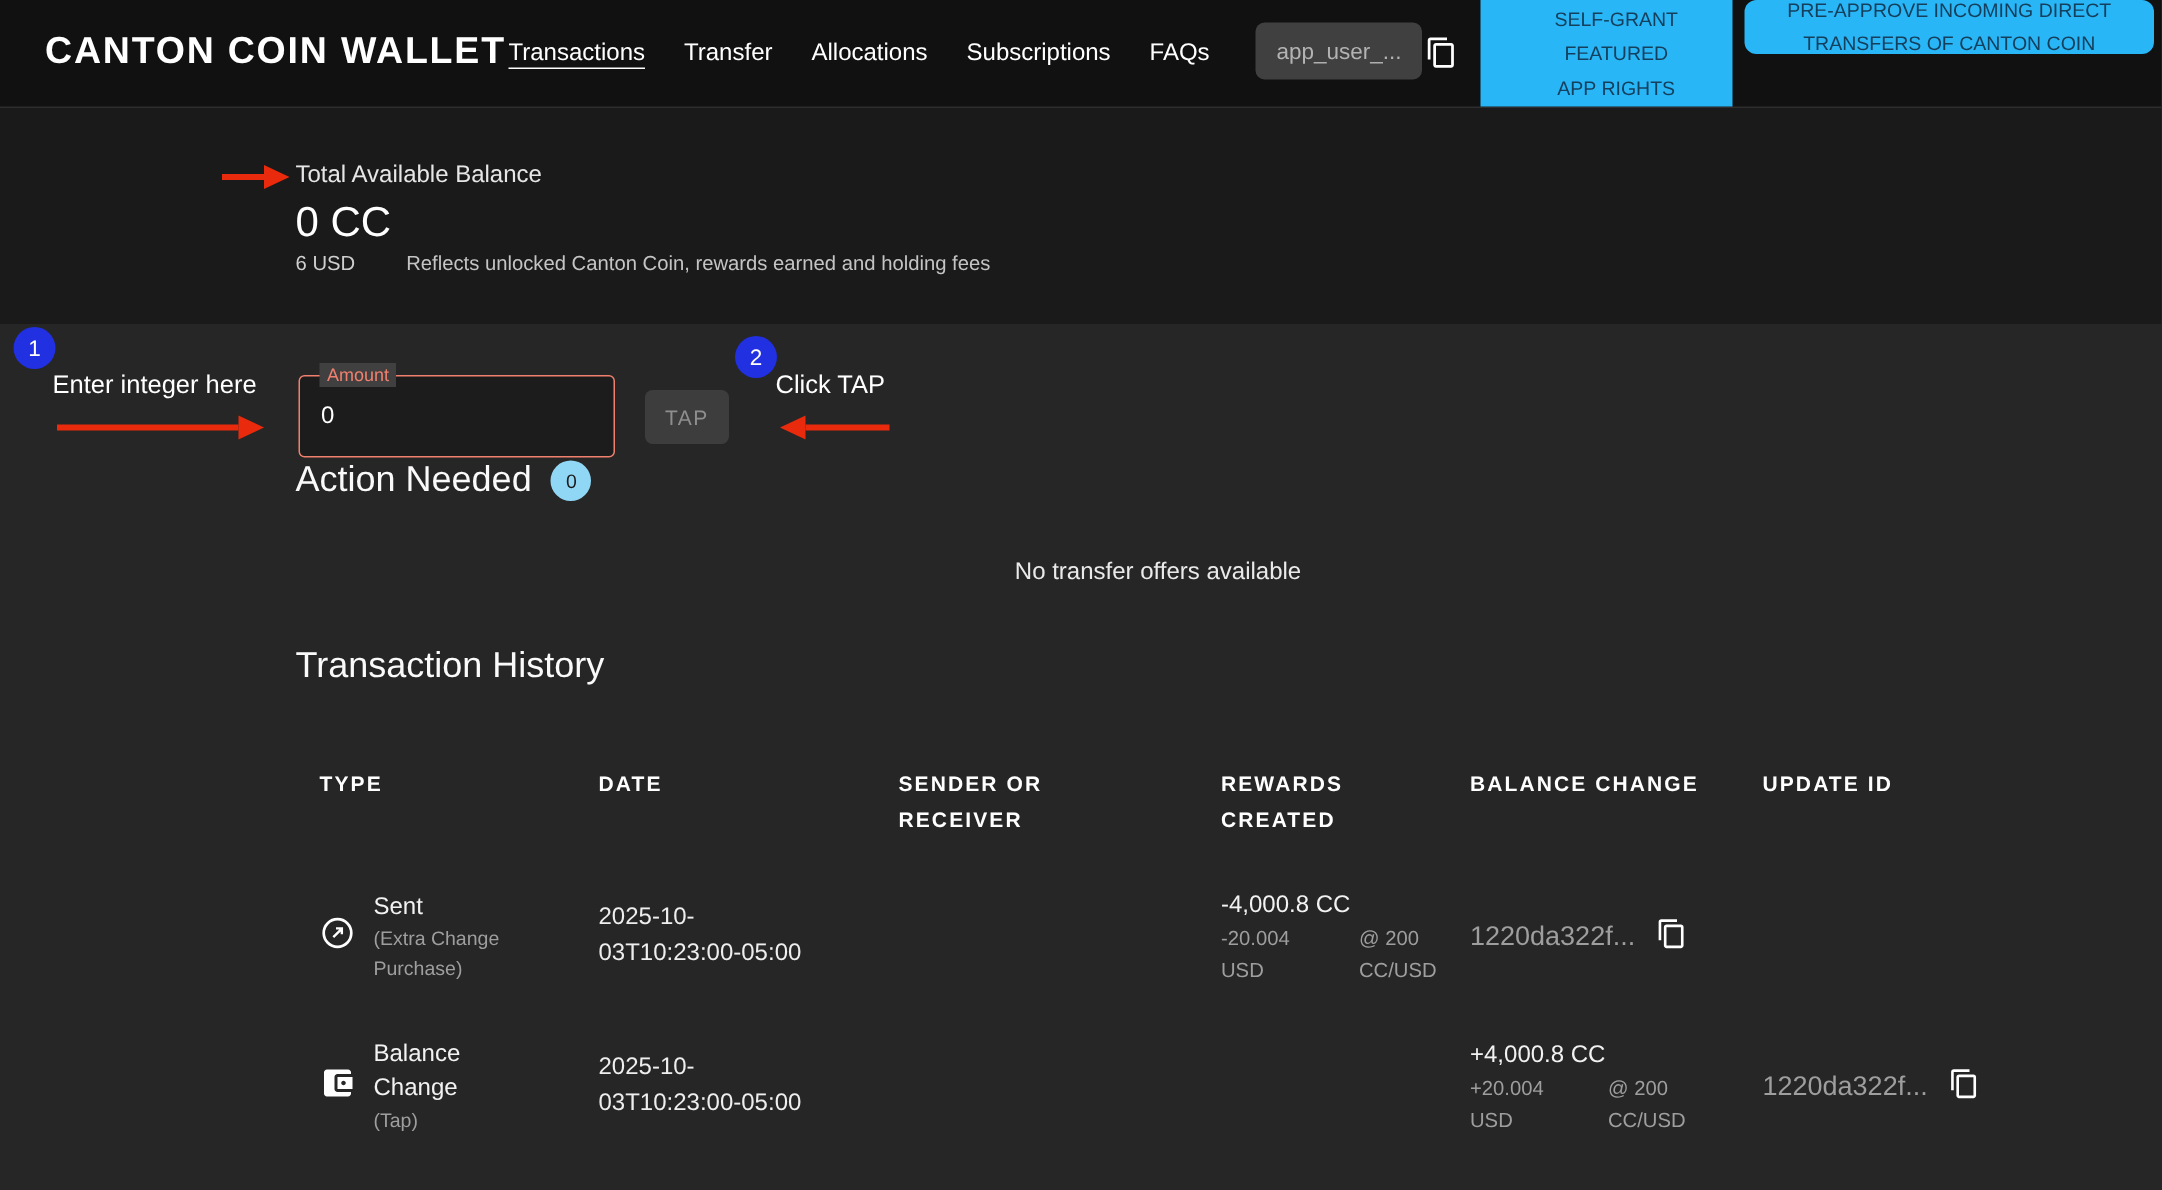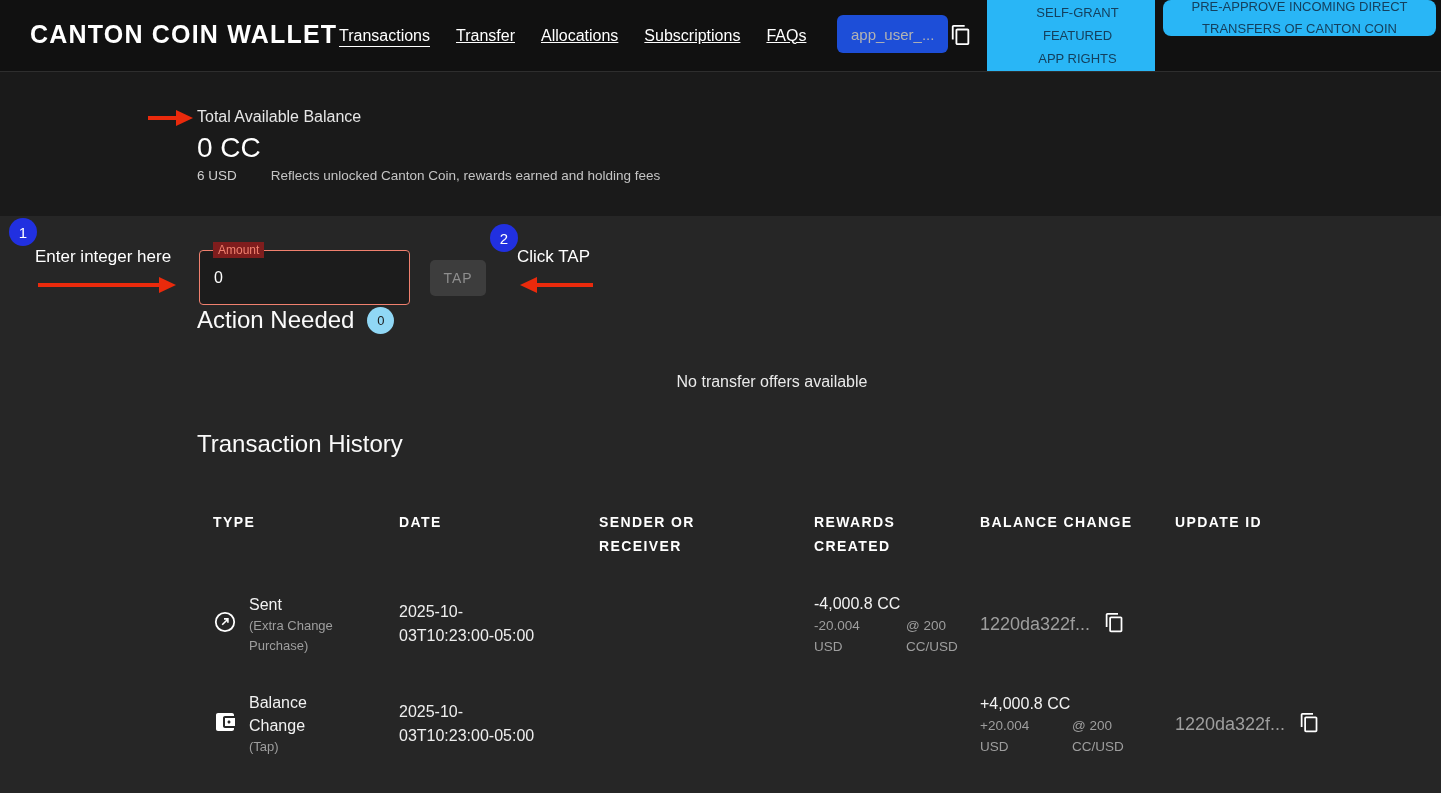--- a/index.html
+++ b/index.html
@@ -7,24 +7,24 @@
               font-family:"Liberation Sans", sans-serif; color:#fff; }
   .stage { position:relative; width:1441px; height:793px; }
 
   
   .header { position:absolute; left:0; top:0; width:1441px; height:72px;
             background:#111; border-bottom:1px solid #2e2e2e; }
   .logo { position:absolute; left:30px; top:20px; font-size:25px; font-weight:800;
           letter-spacing:1.2px; color:#fff; white-space:nowrap; }
   .nav { position:absolute; left:339px; top:0; height:71px; display:flex;
          align-items:center; gap:26px; }
-  .nav-link { font-size:16px; color:#fff; cursor:pointer; white-space:nowrap;text-decoration:underline; }
+  .nav-link { font-size:16px; color:#fff; cursor:pointer; white-space:nowrap; }
   .nav-link.active { text-decoration:underline; text-underline-offset:5px; text-decoration-thickness:1px; }
   .user-chip { position:absolute; left:837px; top:15px; height:38px; padding:0 14px;
-               background:#1d4ed8; border-radius:6px; display:flex; align-items:center;
+               background:#404040; border-radius:6px; display:flex; align-items:center;
                color:#b3b3b3; font-size:15px; }
   .hdr-copy { position:absolute; left:950px; top:24px; width:22px; height:22px; cursor:pointer; }
   .btn-selfgrant { position:absolute; left:987px; top:0; width:168px; height:71px;
                    background:#29b6f6; color:#14405e; border:none; cursor:pointer;
                    font-family:inherit; font-size:13px; font-weight:500; line-height:23px;
                    display:flex; flex-direction:column; align-items:center; justify-content:center;padding-left:13px; }
   .btn-preapprove { position:absolute; left:1163px; top:0; width:273px; height:36px;
                     background:#29b6f6; color:#14405e; border:none; border-radius:8px; cursor:pointer;
                     font-family:inherit; font-size:13px; font-weight:500; line-height:22px;
                     display:flex; flex-direction:column; align-items:center; justify-content:center; }
@@ -45,21 +45,21 @@
                        border-bottom:8px solid transparent; border-right:17px solid #ea2a0c; }
   .marker { position:absolute; width:28px; height:28px; border-radius:50%; background:#2130e0;
             color:#fff; font-size:15px; display:flex; align-items:center; justify-content:center; }
   .ann-text { position:absolute; font-size:17px; color:#fff; white-space:nowrap; }
 
   
   .main { position:absolute; left:0; top:216px; width:1441px; height:577px; }
 
   .amount-field { position:absolute; left:199px; top:34px; width:211px; height:55px;
                   border:1px solid #f0806e; border-radius:4px; background:#1c1c1c; }
-  .amount-label { position:absolute; left:13px; top:-9px; padding:0 5px; background:#7f1d1d;
+  .amount-label { position:absolute; left:13px; top:-9px; padding:0 5px; background:#404040;
                   color:#f0806e; font-size:12px; line-height:16px; }
   .amount-input { position:absolute; left:14px; top:0; width:180px; height:53px; background:transparent;
                   border:none; outline:none; color:#fff; font-size:16px; font-family:inherit; }
   .tap-btn { position:absolute; left:430px; top:44px; width:56px; height:36px; background:#3d3d3d;
              color:#8e8e8e; border:none; border-radius:5px; font-family:inherit; font-size:14px;
              letter-spacing:1px; }
   .action-needed { position:absolute; left:197px; top:90px; display:flex; align-items:center; gap:13px; }
   .action-title { font-size:24px; font-weight:400; color:#fafafa; }
   .action-badge { width:27px; height:27px; border-radius:50%; background:#90d7f5; color:#1b1b1b;
                   font-size:13px; display:flex; align-items:center; justify-content:center; }

